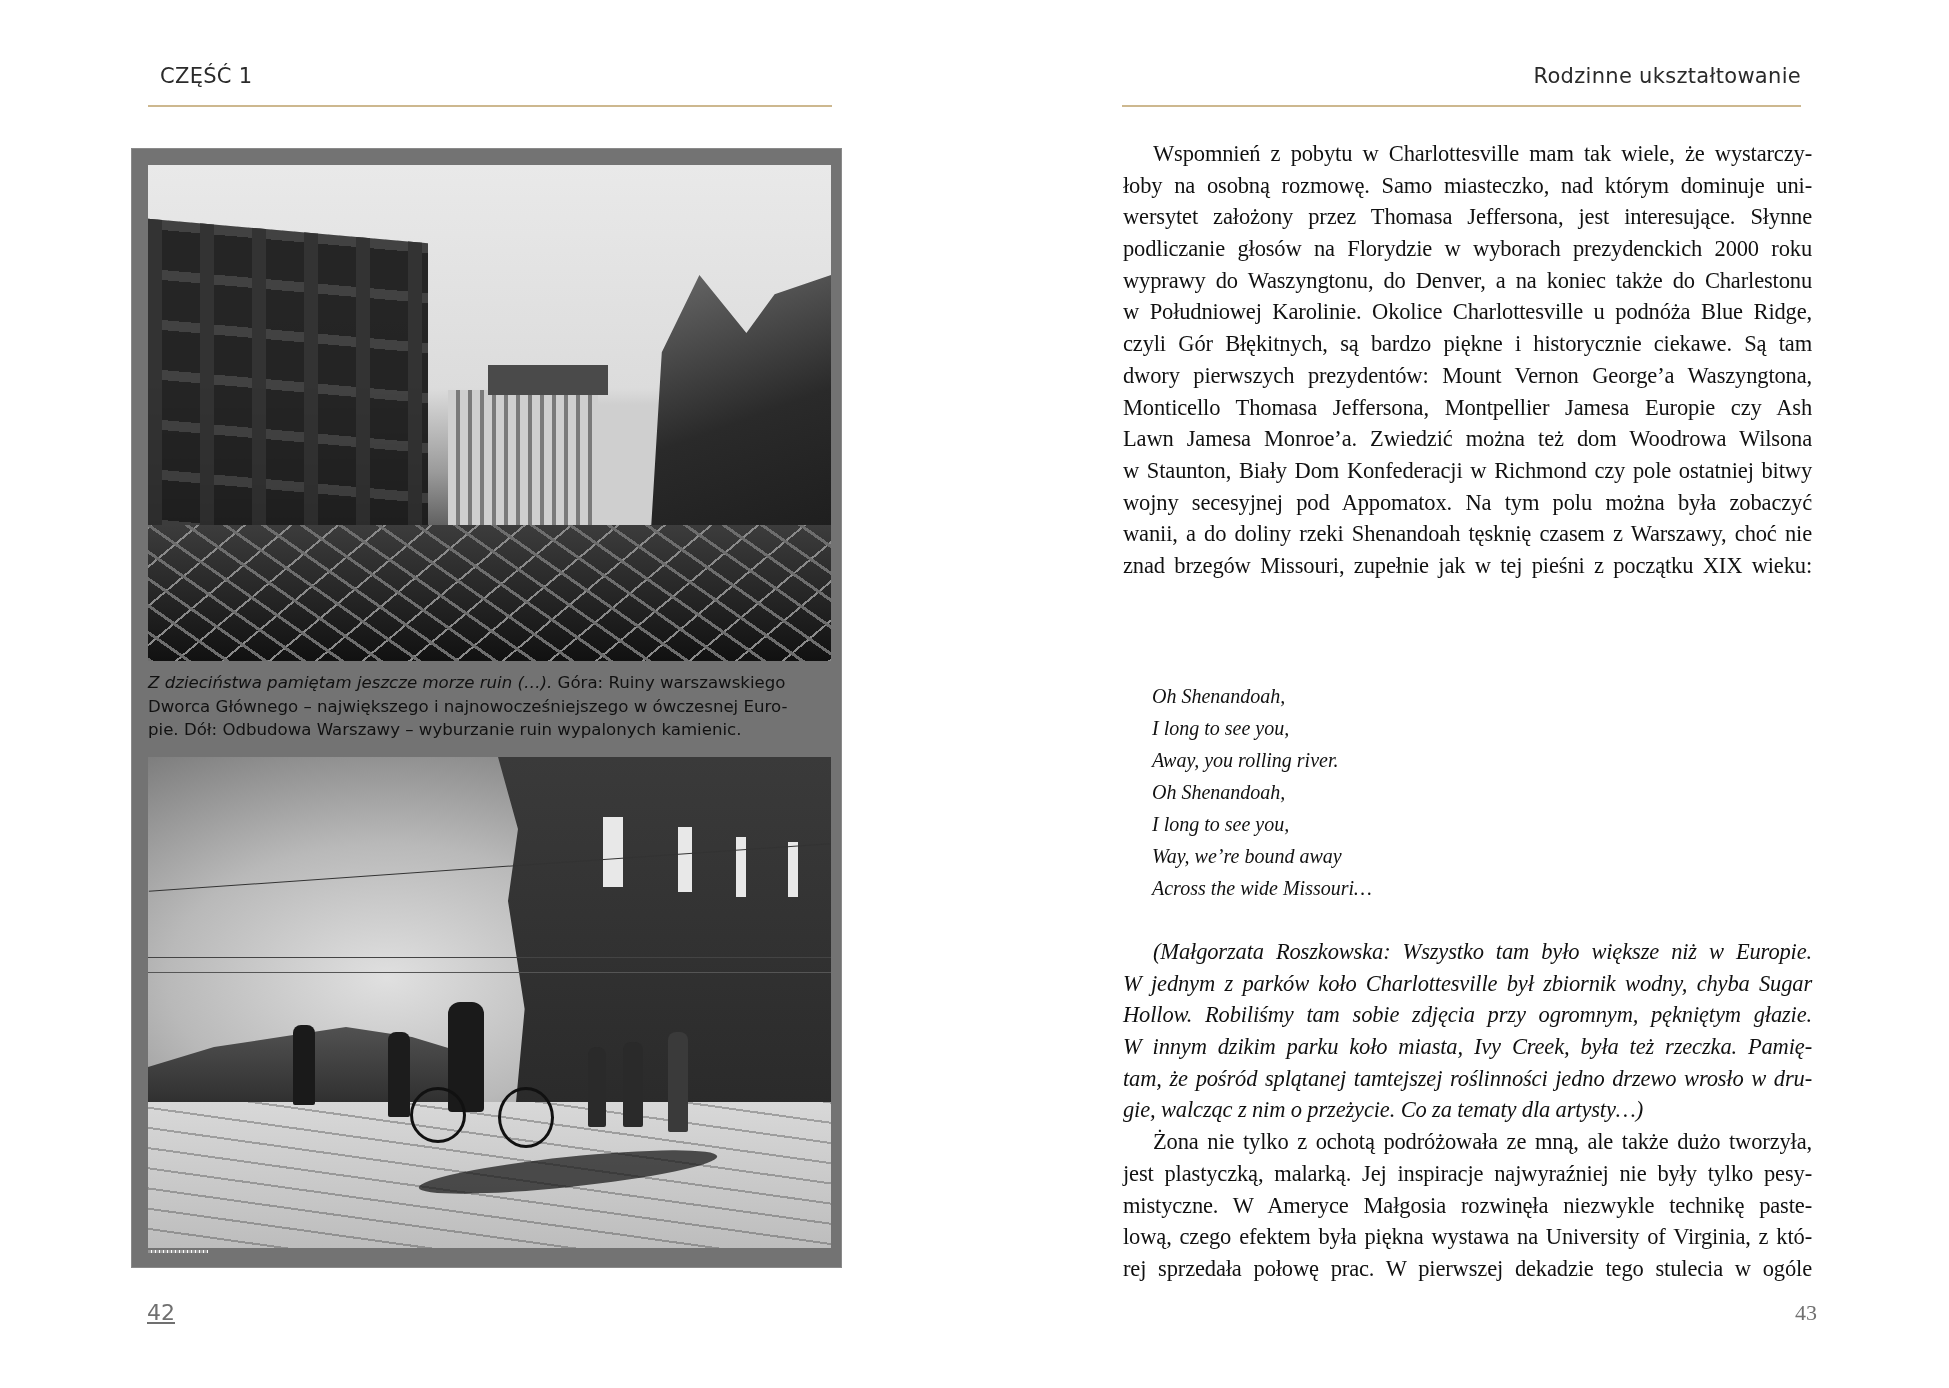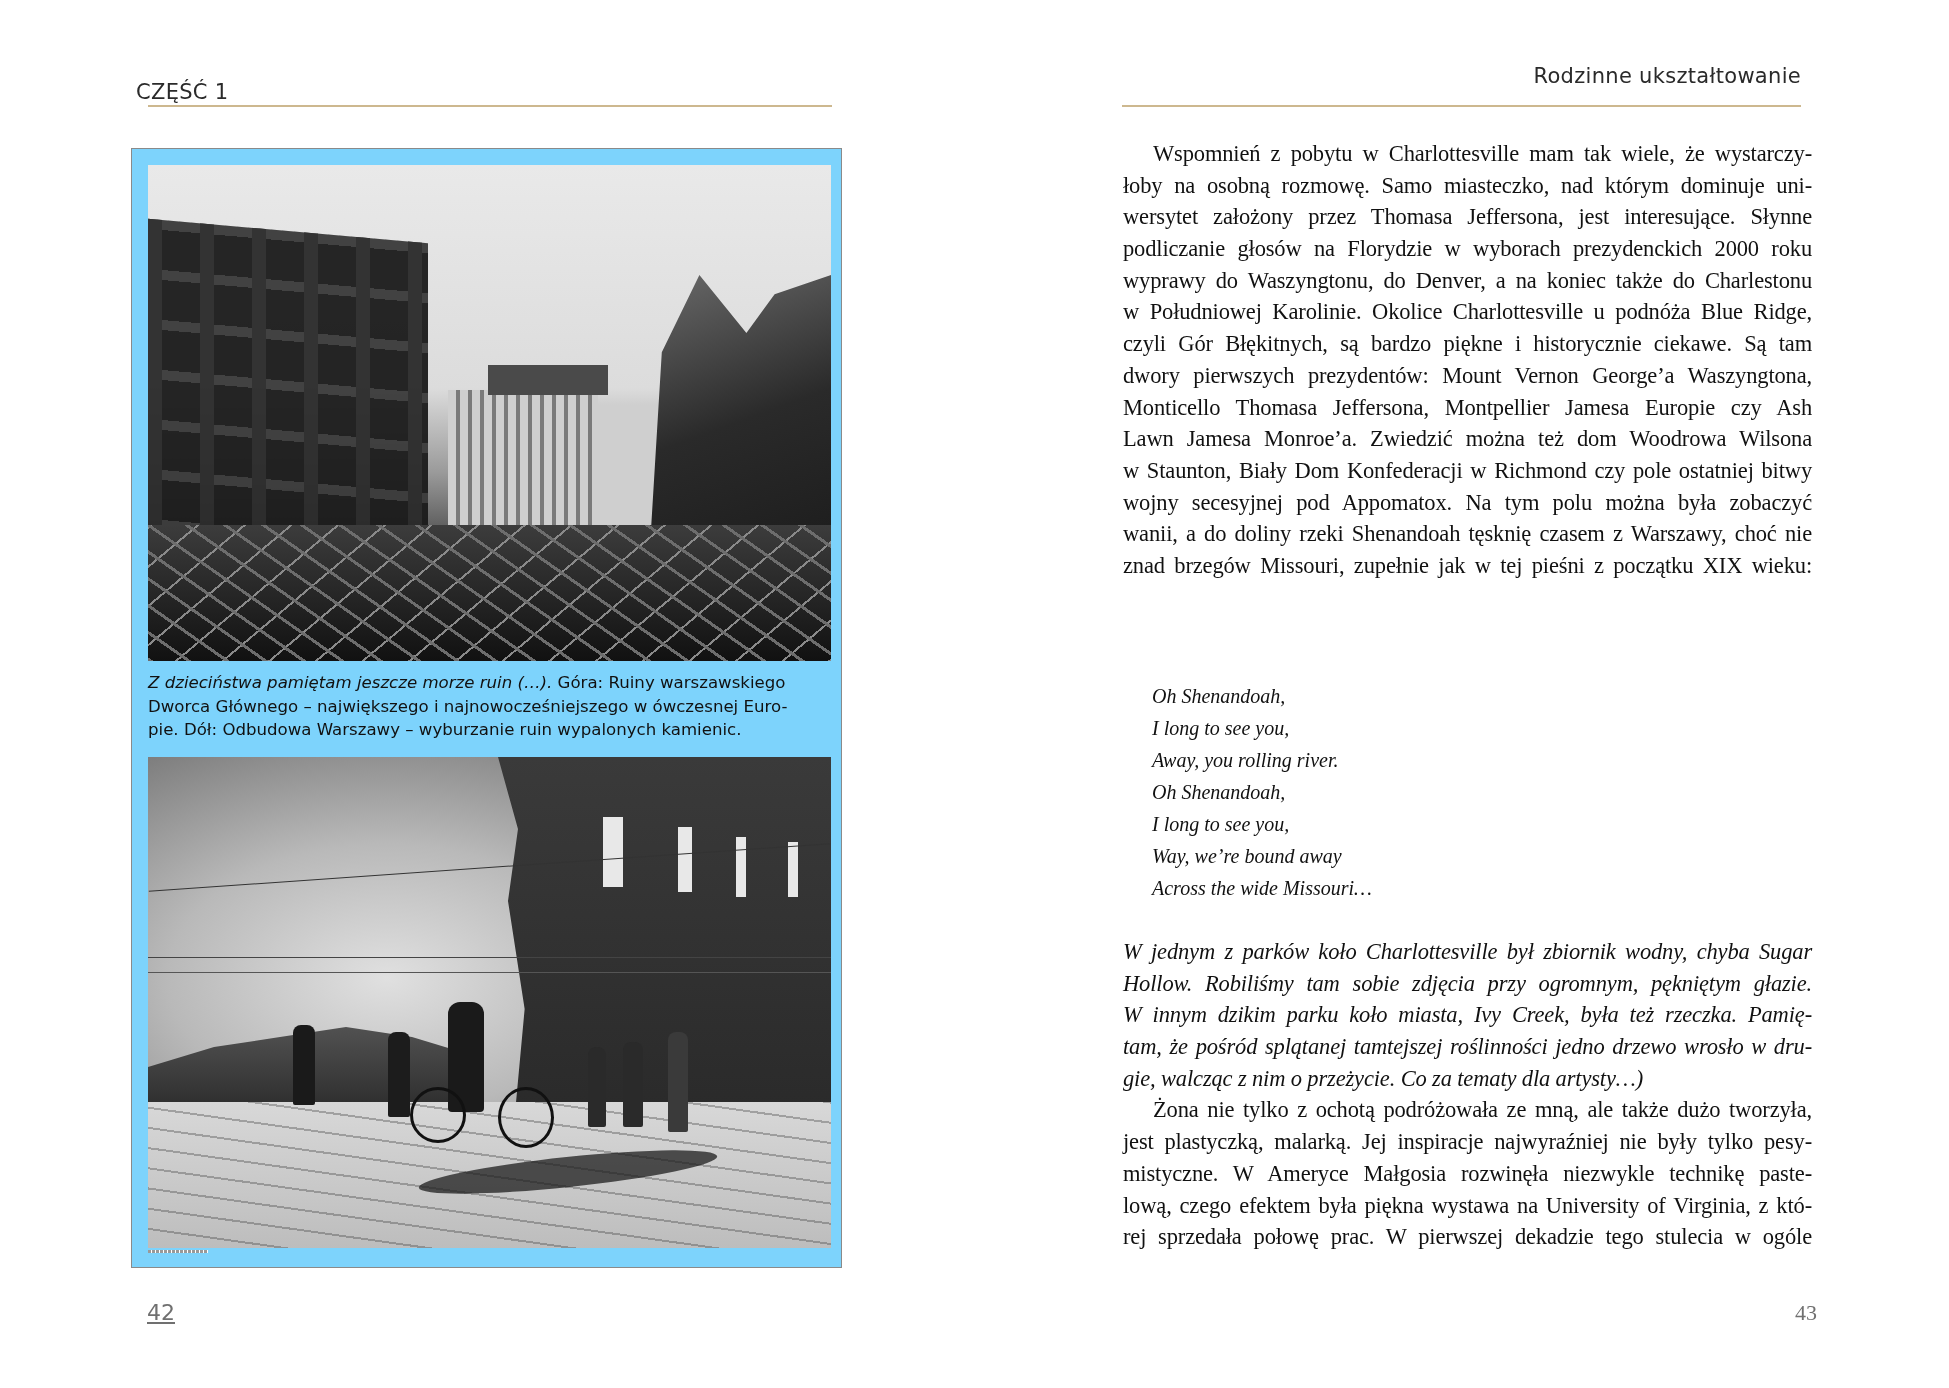--- a/index.html
+++ b/index.html
@@ -3,21 +3,21 @@
 <meta charset="utf-8">
 <style>
   html, body { margin:0; padding:0; background:#ffffff; }
   body { width:1949px; height:1388px; position:relative; overflow:hidden; }
   .page { position:absolute; top:0; height:1388px; }
   .running-head { position:absolute; top:64px; font-family:"DejaVu Sans", sans-serif; font-size:21px; color:#2a2a2a; font-weight:normal; letter-spacing:0.3px; }
   .rule { position:absolute; top:105px; height:2px; background:#cdb88f; }
   .folio { position:absolute; top:1300px; font-family:"DejaVu Sans", sans-serif; font-size:22px; color:#707070; }
 
   
-  .figure-box { position:absolute; left:131px; top:148px; width:711px; height:1120px; border:1.5px solid #8a8a8a; box-sizing:border-box; background:#7dd3fc; }
+  .figure-box { position:absolute; left:131px; top:148px; width:711px; height:1120px; border:1.5px solid #8a8a8a; box-sizing:border-box; background:#737373; }
   .photo { position:absolute; left:16px; width:683px; overflow:hidden; background:#888; }
   .photo-top { top:16px; height:496px; }
   .photo-bottom { top:608px; height:491px; }
   .caption { position:absolute; left:16px; top:522px; width:683px; font-family:"DejaVu Sans", sans-serif; font-size:16.6px; line-height:23.5px; color:#111; }
   .caption .line { display:block; white-space:nowrap; }
   .caption em { font-style:italic; }
   .credit { position:absolute; left:16px; top:1101px; width:60px; height:3px; background:repeating-linear-gradient(90deg,#999 0 3px,#fff 3px 4px); }
 
   
   .body-text { position:absolute; left:1123px; top:138px; width:689px; font-family:"Liberation Serif", serif; font-size:22.5px; color:#111; }
@@ -30,21 +30,21 @@
   .para2 { position:absolute; left:1123px; top:936px; width:689px; font-family:"Liberation Serif", serif; font-size:22.5px; color:#111; }
 
   
   .sky { position:absolute; inset:0; }
   .shape { position:absolute; }
 </style>
 </head>
 <body>
 
 <div class="page" style="left:0;width:975px;">
-  <div class="running-head" style="left:136px;margin-top:16px;">CZĘŚĆ 1</div>
+  <div class="running-head" style="left:160px;">CZĘŚĆ 1</div>
   <div class="rule" style="left:148px;width:684px;"></div>
 
   <div class="figure-box">
 
     <div class="photo photo-top">
       <div class="sky" style="background:linear-gradient(180deg,#e9e9e9 0%,#dcdcdc 45%,#9a9a9a 62%,#3a3a3a 80%,#1e1e1e 100%);"></div>
 
       <div class="shape" style="left:0;top:66px;width:280px;height:360px;background:
         repeating-linear-gradient(90deg,#2a2a2a 0 14px,transparent 14px 52px),
         repeating-linear-gradient(0deg,#3a3a3a 0 10px,#1b1b1b 10px 50px);opacity:.95;transform:skewY(5deg);"></div>
@@ -130,20 +130,21 @@
   <span class="v">Oh Shenandoah,</span>
   <span class="v">I long to see you,</span>
   <span class="v">Away, you rolling river.</span>
   <span class="v">Oh Shenandoah,</span>
   <span class="v">I long to see you,</span>
   <span class="v">Way, we’re bound away</span>
   <span class="v">Across the wide Missouri…</span>
 </div>
 
 <div class="para2">
+  <span class="ln indent it">(Małgorzata Roszkowska: Wszystko tam było większe niż w Europie.</span>
   <span class="ln it">W jednym z parków koło Charlottesville był zbiornik wodny, chyba Sugar</span>
   <span class="ln it">Hollow. Robiliśmy tam sobie zdjęcia przy ogromnym, pękniętym głazie.</span>
   <span class="ln it">W innym dzikim parku koło miasta, Ivy Creek, była też rzeczka. Pamię-</span>
   <span class="ln it">tam, że pośród splątanej tamtejszej roślinności jedno drzewo wrosło w dru-</span>
   <span class="ln it last">gie, walcząc z nim o przeżycie. Co za tematy dla artysty…)</span>
   <span class="ln indent">Żona nie tylko z ochotą podróżowała ze mną, ale także dużo tworzyła,</span>
   <span class="ln">jest plastyczką, malarką. Jej inspiracje najwyraźniej nie były tylko pesy-</span>
   <span class="ln">mistyczne. W Ameryce Małgosia rozwinęła niezwykle technikę paste-</span>
   <span class="ln">lową, czego efektem była piękna wystawa na University of Virginia, z któ-</span>
   <span class="ln">rej sprzedała połowę prac. W pierwszej dekadzie tego stulecia w ogóle</span>

